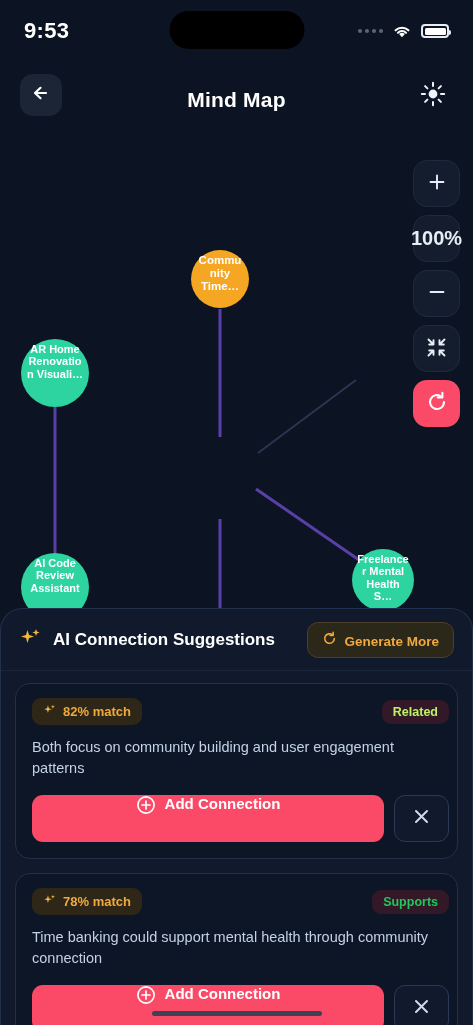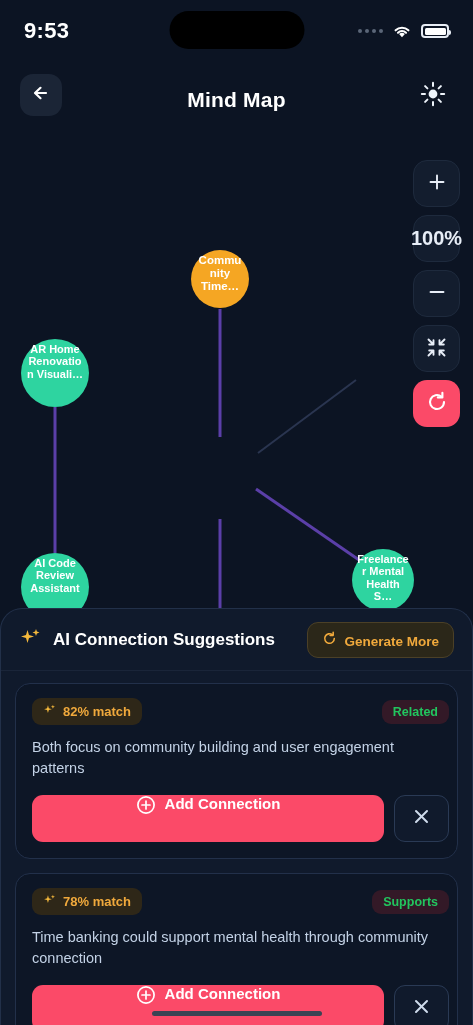--- a/index.html
+++ b/index.html
@@ -329,21 +329,21 @@
         <div class="card-top">
           <div class="match-badge">
             <span>
               <svg width="14" height="14" viewBox="0 0 24 24">
                 <path d="M8.5 4 L10 9 L15 10.5 L10 12 L8.5 17 L7 12 L2 10.5 L7 9 Z" fill="#f5b93c"></path>
                 <path d="M17 3 L17.9 5.6 L20.5 6.5 L17.9 7.4 L17 10 L16.1 7.4 L13.5 6.5 L16.1 5.6 Z" fill="#f5b93c"></path>
               </svg>
             </span>
             <span>82% match</span>
           </div>
-          <div class="rel-tag" style="background:#331927; color:#22c55e;">Related</div>
+          <div class="rel-tag" style="background:#331927; color:#bef264;">Related</div>
         </div>
         <div class="card-desc">Both focus on community building and user engagement patterns</div>
         <div class="card-actions">
           <div class="add-btn">
             <span>
               <svg width="20" height="20" viewBox="0 0 20 20">
                 <circle cx="10" cy="10" r="8.1" stroke="#ffffff" stroke-width="1.7" fill="none"></circle>
                 <line x1="10" y1="6" x2="10" y2="14" stroke="#ffffff" stroke-width="1.7" stroke-linecap="round"></line>
                 <line x1="6" y1="10" x2="14" y2="10" stroke="#ffffff" stroke-width="1.7" stroke-linecap="round"></line>
               </svg>

